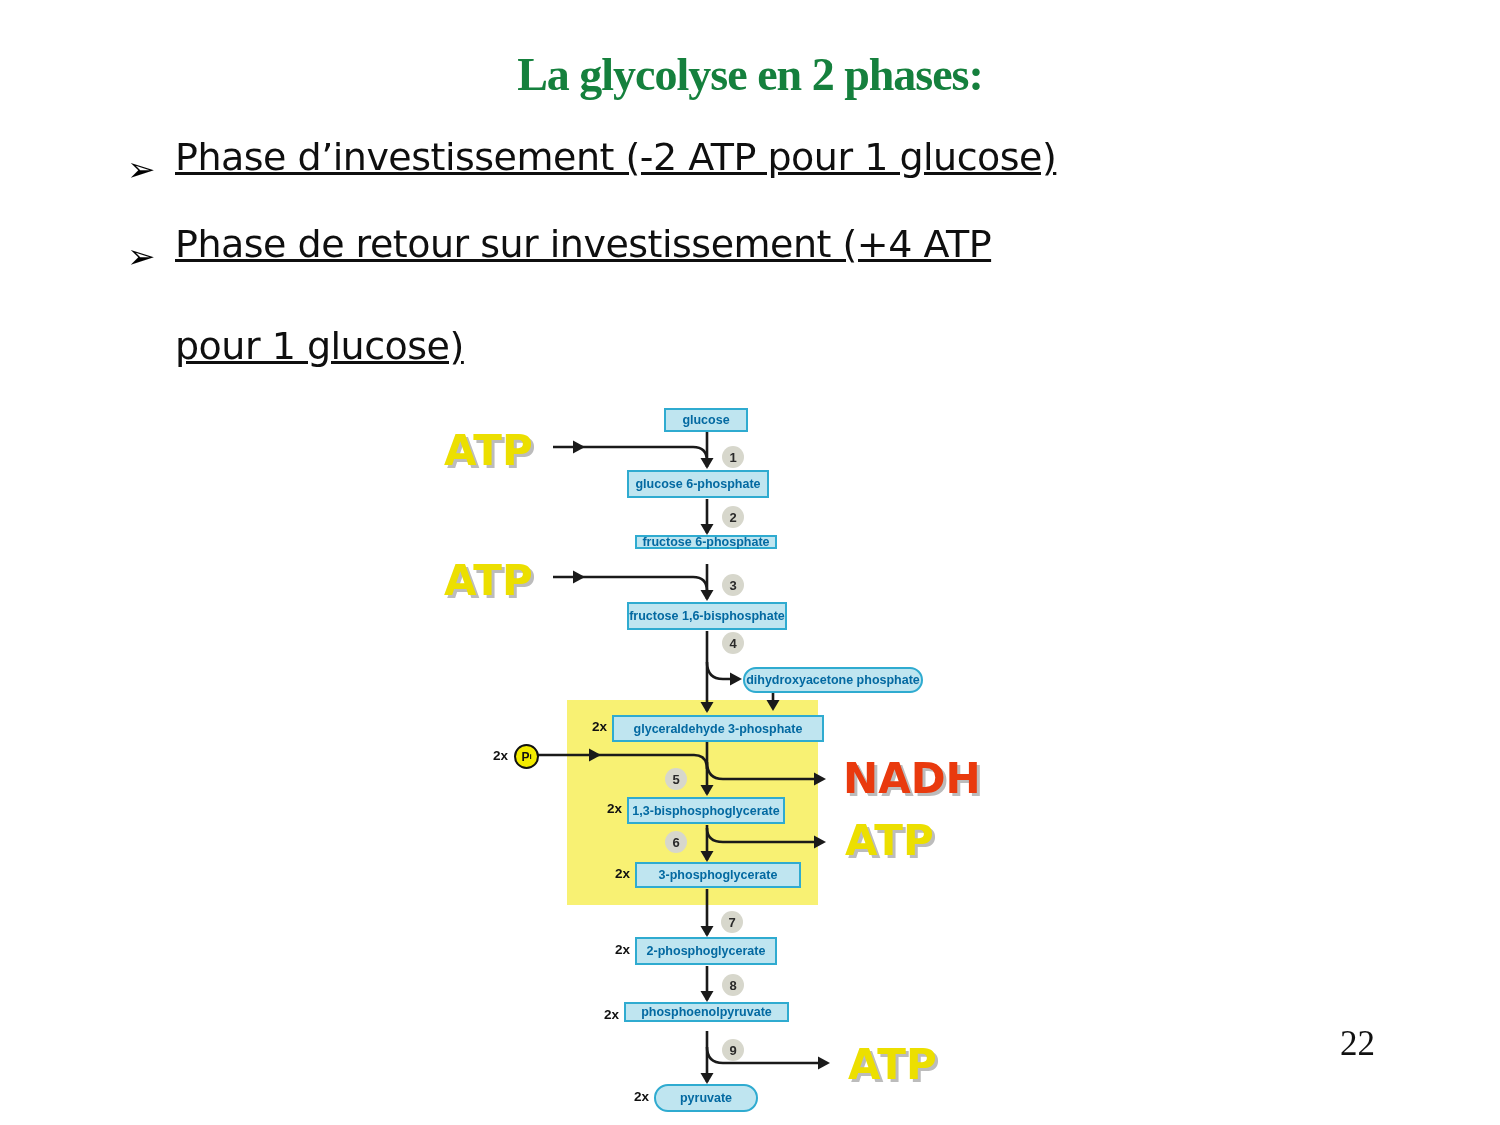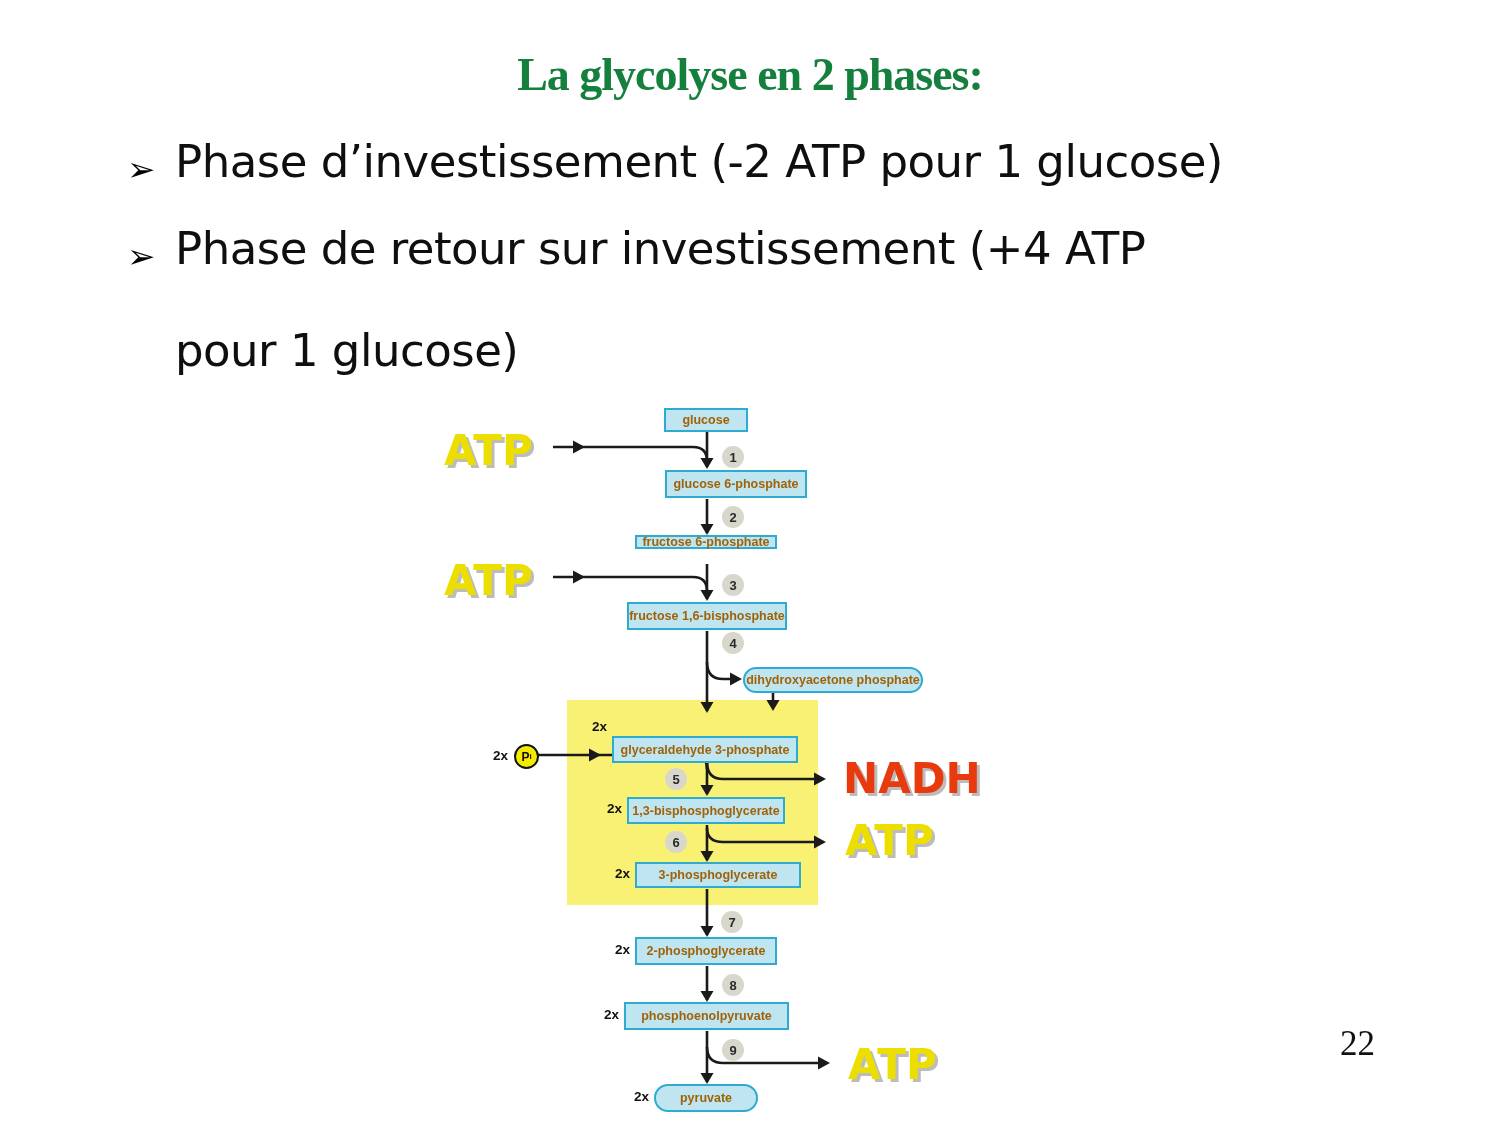--- a/index.html
+++ b/index.html
@@ -11,37 +11,37 @@
   .title {
     position:absolute; top:48px; left:0; width:1500px; text-align:center;
     font-family:Liberation Serif, serif; font-weight:bold; font-size:46px;
     color:#15803d; letter-spacing:-1px;
   }
   .bullet-marker {
     position:absolute; font-size:34px; color:#000; line-height:1;
     font-family:"DejaVu Sans", sans-serif;
   }
   .bullet-text {
-    position:absolute; font-size:45px; color:#0f0f0f; line-height:1.15;
-    font-family:"DejaVu Sans", sans-serif; letter-spacing:-0.5px; white-space:nowrap;
+    position:absolute; font-size:38px; color:#0f0f0f; line-height:1.15;
+    font-family:"DejaVu Sans", sans-serif; letter-spacing:-0.5px; white-space:nowrap;text-decoration:underline;
   }
   .pagenum {
     position:absolute; left:1340px; top:1024px;
     font-family:"Liberation Serif", serif; font-size:35px; color:#111;
   }
   
   .yellow-region {
     position:absolute; left:567px; top:700px; width:251px; height:205px;
     background:#f8f173;
   }
   .connectors { position:absolute; left:0; top:0; pointer-events:none; }
   .mbox {
     position:absolute; background:#bfe5f0; border:2px solid #2fabd0;
     box-sizing:border-box; display:flex; align-items:center; justify-content:center;
-    font-size:12.5px; font-weight:bold; color:#a16207; white-space:nowrap;
+    font-size:12.5px; font-weight:bold; color:#0369a1; white-space:nowrap;
   }
   .step {
     position:absolute; width:22px; height:22px; border-radius:50%;
     background:#d7d7cc; display:flex; align-items:center; justify-content:center;
     font-size:13px; font-weight:bold; color:#2a2a2a;
   }
   .mult {
     position:absolute; width:34px; text-align:right;
     font-size:13.5px; font-weight:bold; color:#111; line-height:1.2;
   }
@@ -109,29 +109,29 @@
       <path d="M573,570.5 L573,583.5 L585,577 Z"></path>
       <path d="M589,748.5 L589,761.5 L601,755 Z"></path>
       <path d="M730,672.5 L730,685.5 L742,679 Z"></path>
       <path d="M814,772.5 L814,785.5 L826,779 Z"></path>
       <path d="M814,835.5 L814,848.5 L826,842 Z"></path>
       <path d="M818,1056.5 L818,1069.5 L830,1063 Z"></path>
     </g>
   </svg>
 
   <div class="mbox" style="left:664px; top:408px; width:84px;  height:24px;">glucose</div>
-  <div class="mbox" style="left:665px; top:470px; width:142px; height:28px;">glucose 6-phosphate</div>
+  <div class="mbox" style="left:627px; top:470px; width:142px; height:28px;">glucose 6-phosphate</div>
   <div class="mbox" style="left:635px; top:535px; width:142px; height:14px;">fructose 6-phosphate</div>
   <div class="mbox" style="left:627px; top:602px; width:160px; height:28px;">fructose 1,6-bisphosphate</div>
   <div class="mbox" style="left:743px; top:667px; width:180px; height:26px;border-radius:13px;">dihydroxyacetone phosphate</div>
-  <div class="mbox" style="left:612px; top:736px; width:186px; height:27px;">glyceraldehyde 3-phosphate</div>
+  <div class="mbox" style="left:612px; top:715px; width:212px; height:27px;">glyceraldehyde 3-phosphate</div>
   <div class="mbox" style="left:627px; top:797px; width:158px; height:27px;">1,3-bisphosphoglycerate</div>
   <div class="mbox" style="left:635px; top:862px; width:166px; height:26px;">3-phosphoglycerate</div>
   <div class="mbox" style="left:635px; top:937px; width:142px; height:28px;">2-phosphoglycerate</div>
-  <div class="mbox" style="left:624px; top:1002px; width:165px; height:28px;">phosphoenolpyruvate</div>
+  <div class="mbox" style="left:624px; top:1002px; width:165px; height:20px;">phosphoenolpyruvate</div>
   <div class="mbox" style="left:654px; top:1084px; width:104px; height:28px;border-radius:14px;">pyruvate</div>
 
   <div class="mult" style="left:573px; top:719px;">2x</div>
   <div class="mult" style="left:588px; top:801px;">2x</div>
   <div class="mult" style="left:596px; top:866px;">2x</div>
   <div class="mult" style="left:596px; top:942px;">2x</div>
   <div class="mult" style="left:585px; top:1007px;">2x</div>
   <div class="mult" style="left:615px; top:1089px;">2x</div>
   <div class="mult" style="left:474px; top:748px;">2x</div>
 

